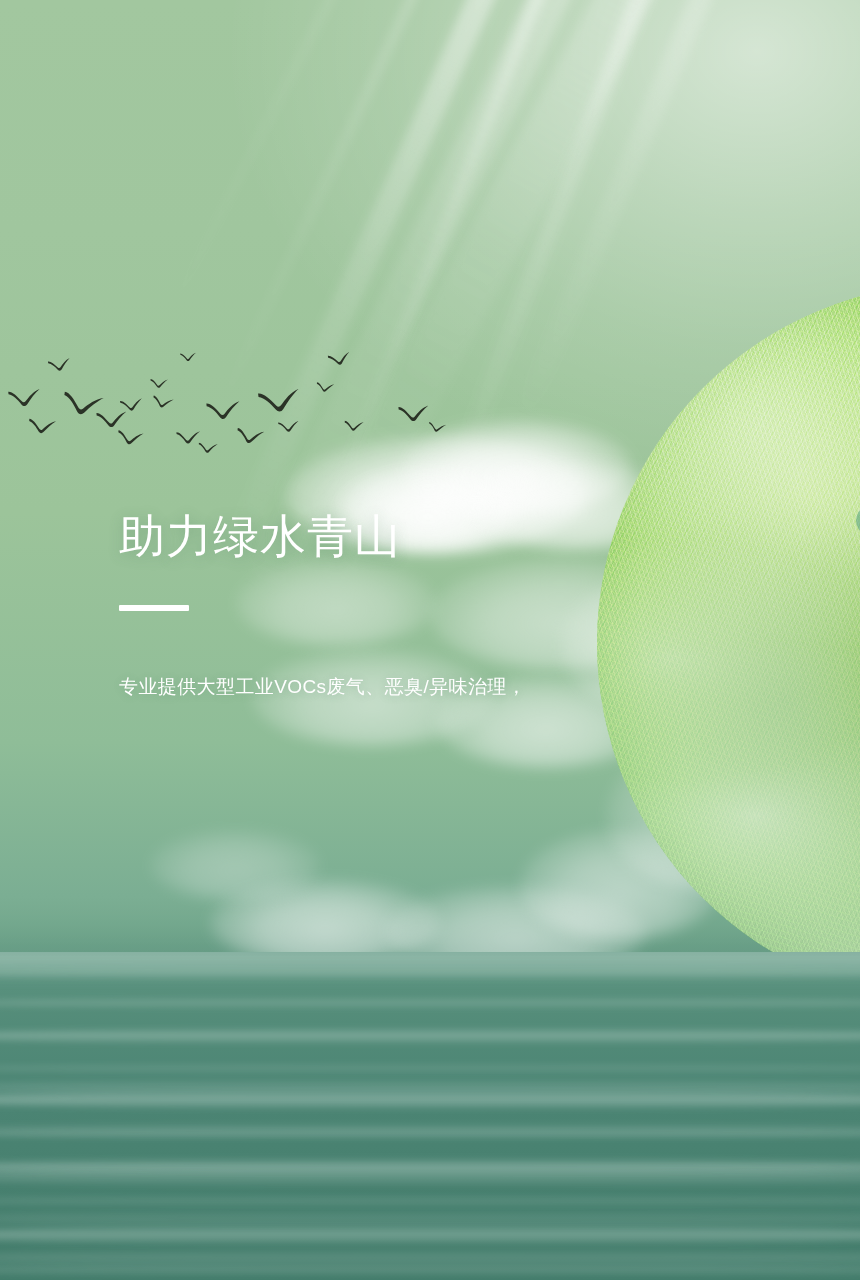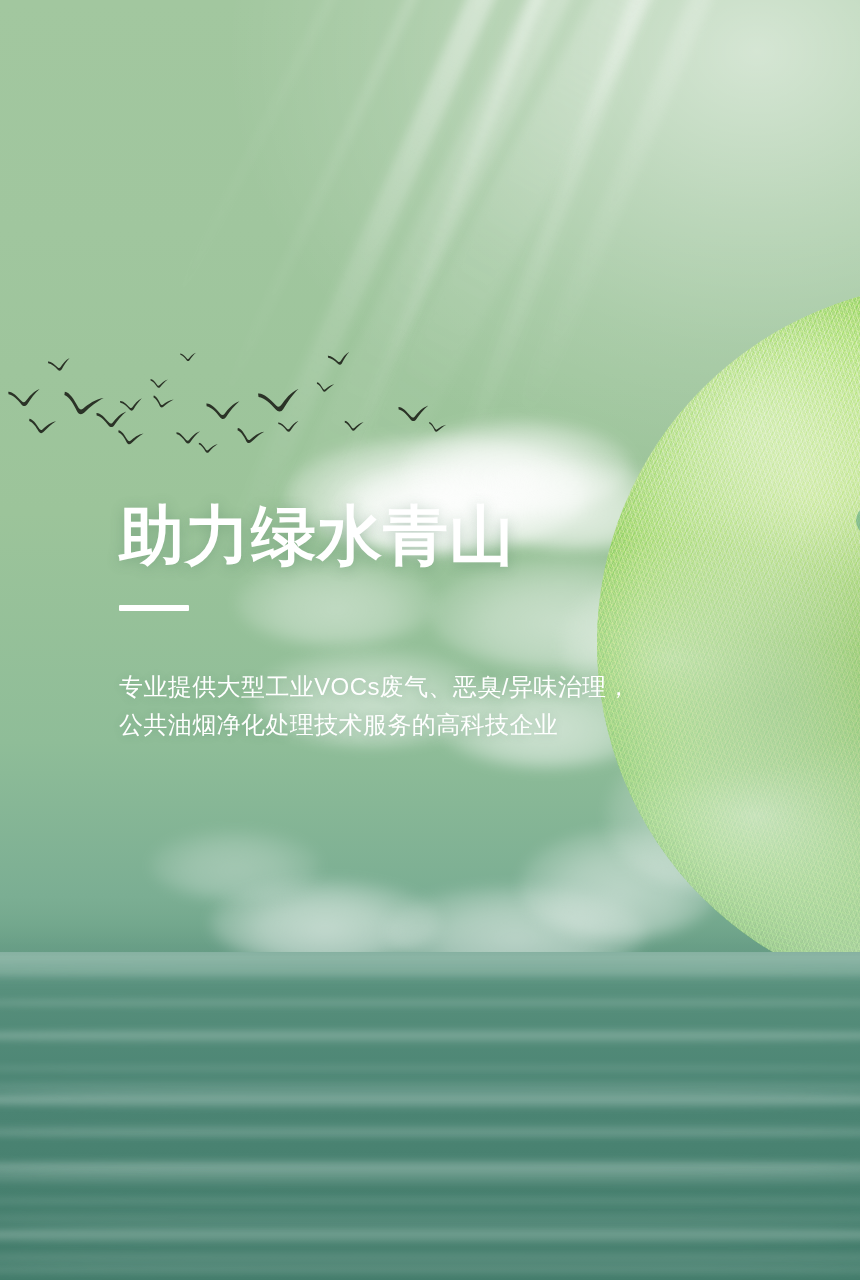--- a/index.html
+++ b/index.html
@@ -176,37 +176,37 @@
   .birds { position:absolute; inset:0; pointer-events:none; }
 
   
   .content {
     position:absolute;
     left:119px; top:495px;
     width:640px;
   }
   .headline {
     color:#ffffff;
-    font-size:65px;
-    font-weight:700;
+    font-size:46px;
+    font-weight:400;
     line-height:82px;
     letter-spacing:1px;
     white-space:nowrap;
     text-shadow:0 2px 14px rgba(60,110,80,0.30);
   }
   .divider {
     width:70px; height:6px;
     background:#ffffff;
     margin-top:28px;
     border-radius:1px;
   }
   .subtitle {
     margin-top:57px;
     color:#ffffff;
-    font-size:24px;
+    font-size:19px;
     font-weight:400;
     line-height:38px;
     letter-spacing:.4px;
     white-space:nowrap;
     text-shadow:0 1px 8px rgba(60,110,80,0.22);
   }
 </style>
 </head>
 <body>
 
@@ -338,16 +338,15 @@
       <div class="ro" style="top: 1124px; height: 12px; opacity: 0.34;"></div>
       <div class="ro" style="top: 1166px; height: 20px; opacity: 0.46;"></div>
       <div class="ro" style="top: 1212px; height: 14px; opacity: 0.32;"></div>
       <div class="ro" style="top: 1250px; height: 16px; opacity: 0.38;"></div>
     </div>
 
   <div class="content">
     <div class="headline">助力绿水青山</div>
     <div class="divider"></div>
     <div class="subtitle">专业提供大型工业VOCs废气、恶臭/异味治理，</div>
-    <div class="subtitle" style="margin-top:0">公共油烟净化处理技术服务的高科技企业</div>
   </div>
 
 </div>
 
 </body></html>

